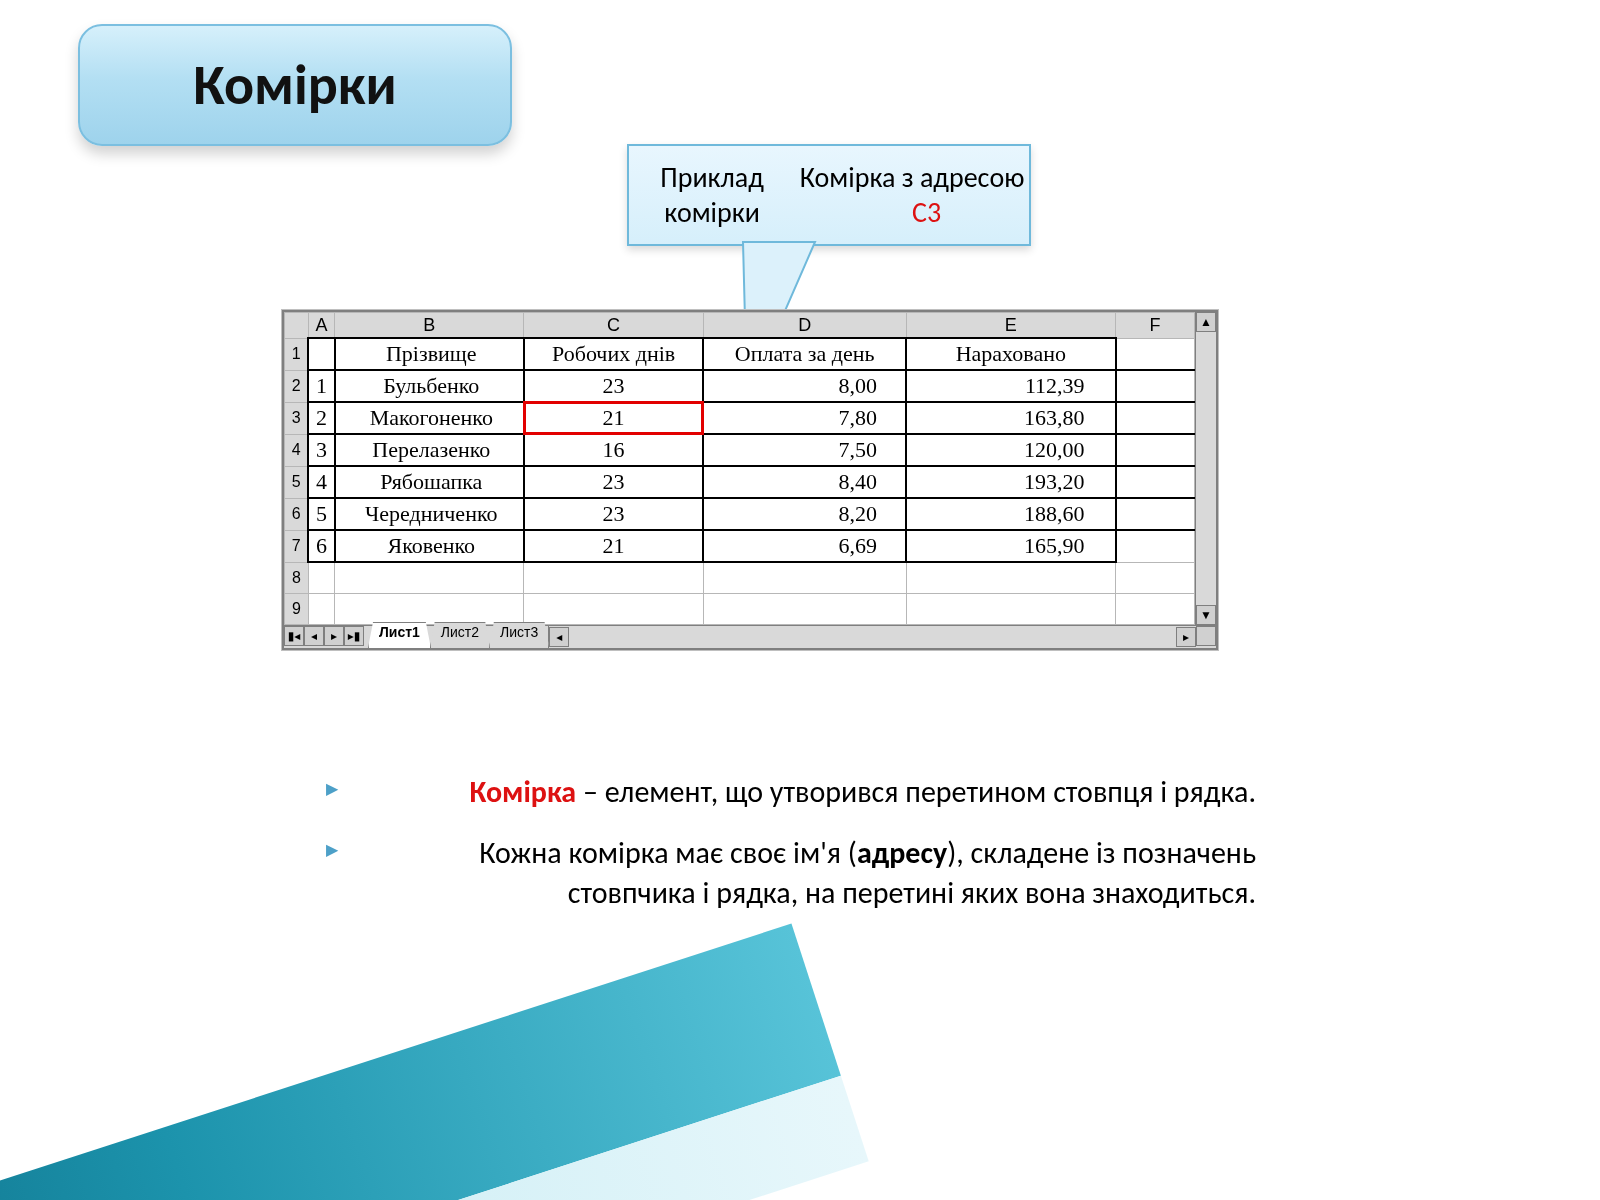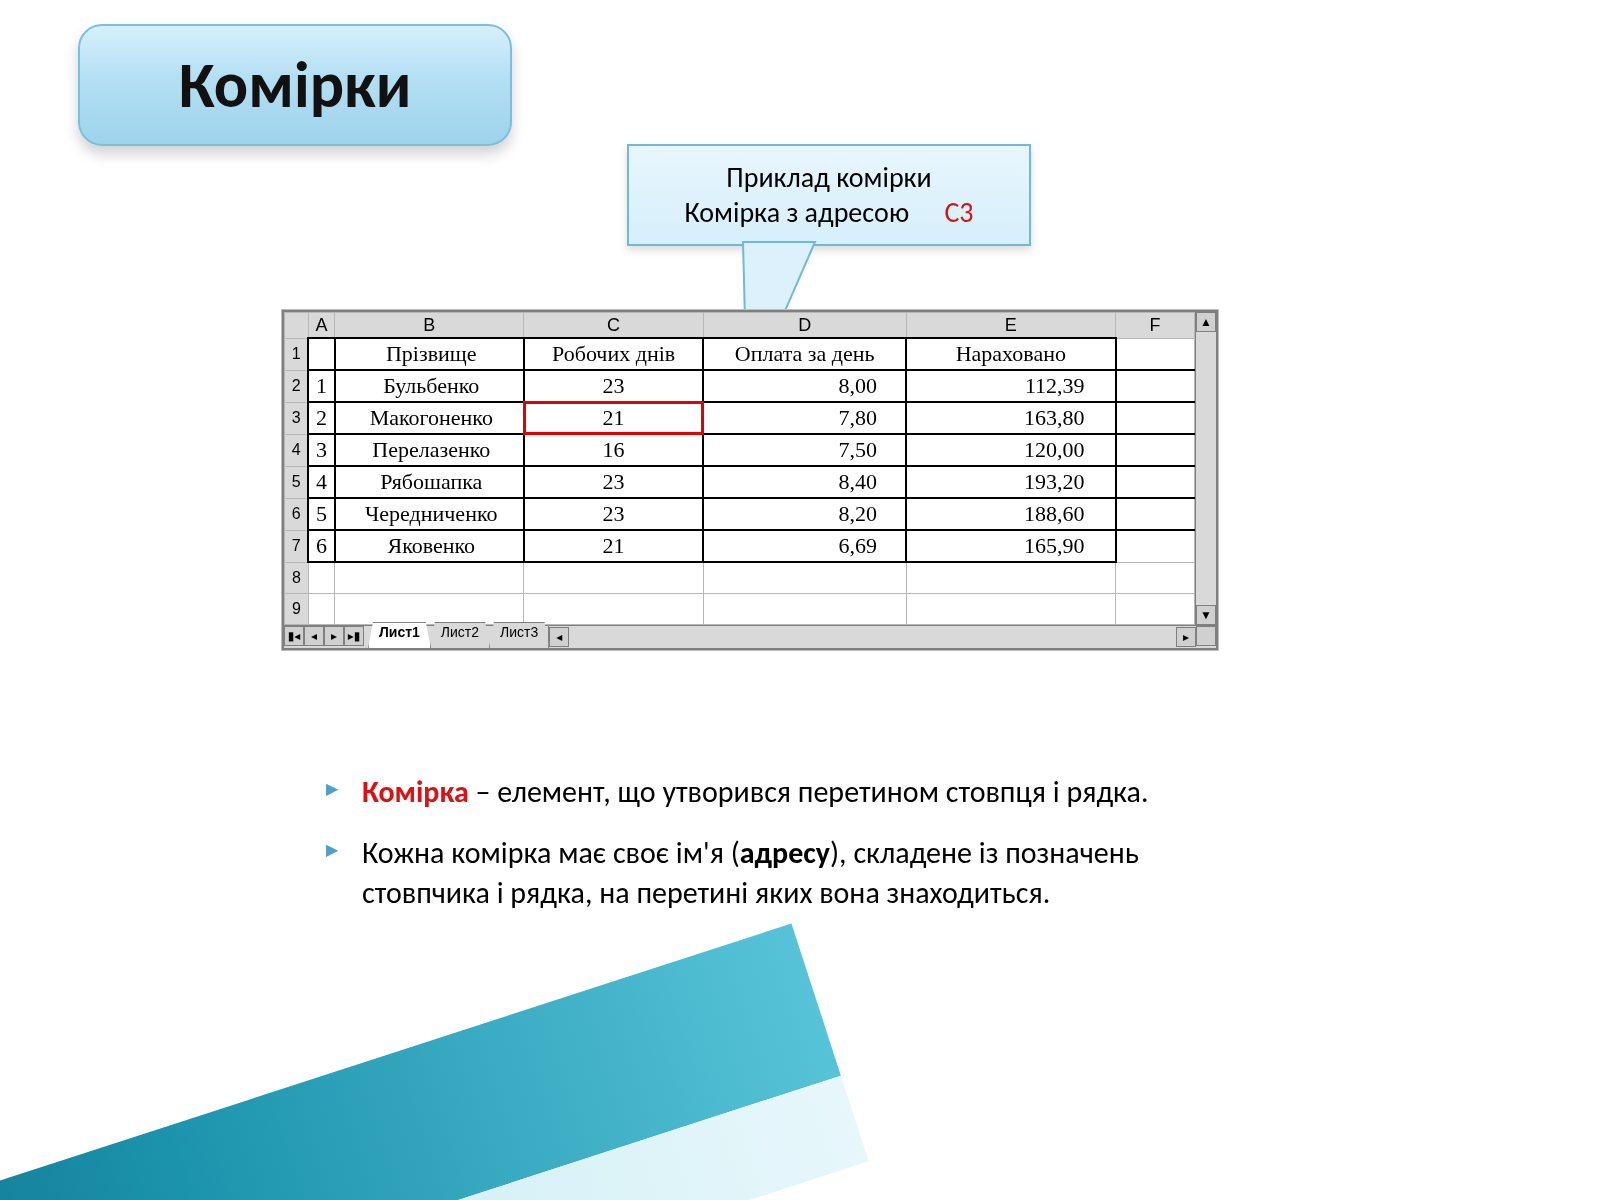--- a/index.html
+++ b/index.html
@@ -20,37 +20,37 @@
     top: 24px;
     width: 430px;
     height: 118px;
     border-radius: 24px;
     background: linear-gradient(#d6f0fb 0%, #b3dff3 45%, #9ed3ec 100%);
     border: 2px solid #7bbfe0;
     box-shadow: 0 8px 14px rgba(0,0,0,0.18);
     display: flex;
     align-items: center;
     justify-content: center;
-    font-size: 64px;
+    font-size: 56px;
     font-weight: 700;
     color: #111;
   }
 
   
   .callout {
     position: absolute;
     left: 627px;
     top: 144px;
     width: 400px;
     height: 98px;
     background: linear-gradient(#e8f6fe 0%, #d6effb 100%);
     border: 2px solid #6fb9db;
     box-shadow: 0 4px 8px rgba(0,0,0,0.15);
     display: flex;
-    flex-direction: column;
+    flex-direction: row;
     align-items: center;
     justify-content: center;
     font-size: 28px;
     color: #000;
     text-align: center;
     line-height: 1.25;
   }
   .callout .highlight { color: #d11; font-weight: 400; margin-left: 29px; }
 
   
@@ -184,20 +184,21 @@
 
   
   .bullets {
     position: absolute;
     left: 286px;
     top: 742px;
     width: 930px;
     font-size: 30px;
     color: #000;
     line-height: 1.35;
+    text-align: right;
   }
   .bullets li {
     list-style: none;
     position: relative;
     padding-left: 36px;
     margin-bottom: 20px;
   }
   .bullets li::before {
     content: "▶";
     position: absolute;

